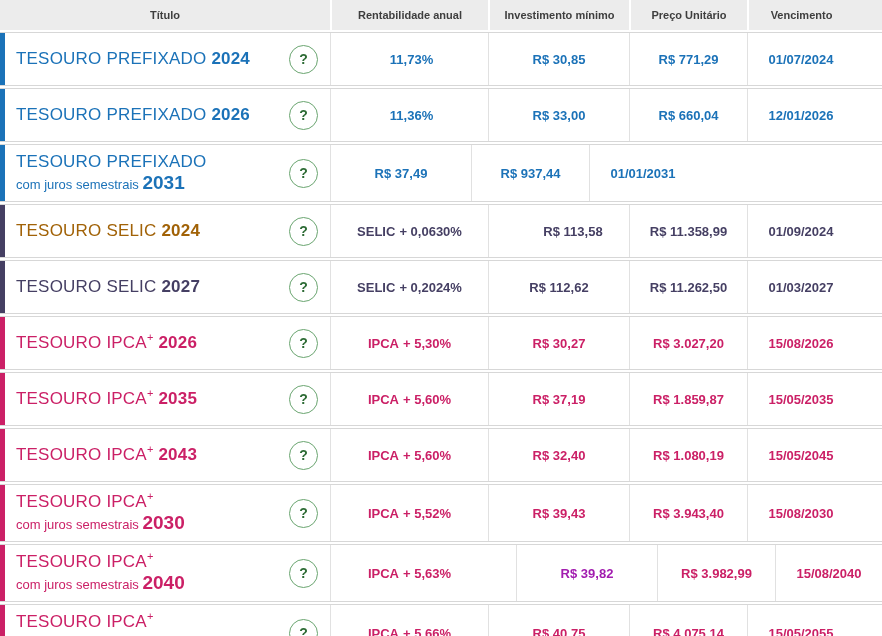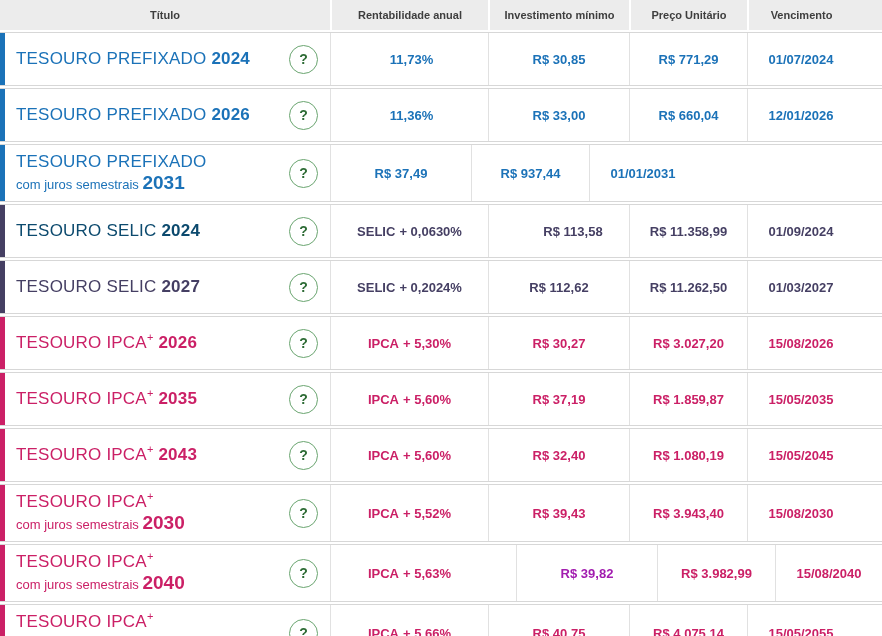--- a/index.html
+++ b/index.html
@@ -95,21 +95,21 @@
       <span class="help" style="border-color: rgb(106, 165, 112); color: rgb(45, 107, 53);">?</span>
     </div>
     <div class="cell c3" style="color: rgb(27, 114, 184);">R$ 37,49</div>
     <div class="cell c4" style="color: rgb(27, 114, 184);">R$ 937,44</div>
     <div class="cell c5" style="color: rgb(27, 114, 184);">01/01/2031</div>
   </div>
 
   <div class="row single">
     <span class="bar" style="background: rgb(69, 63, 99);"></span>
     <div class="cell c1 title-cell">
-      <div class="title-text" style="color: #0c4a6e;">
+      <div class="title-text" style="color: #a16207;">
         <div class="tline1"><span>TESOURO SELIC</span><sup></sup><span> </span><span class="year">2024</span></div>
 
       </div>
       <span class="help" style="border-color: rgb(106, 165, 112); color: rgb(45, 107, 53);">?</span>
     </div>
     <div class="cell c2 rent" style="color: rgb(69, 63, 99);">
       <span class="rlabel">SELIC</span>
           <span>+ 0,0630%</span>
     </div>
     <div class="cell c3" style="color: rgb(69, 63, 99); padding-left: 28px;">R$ 113,58</div>

